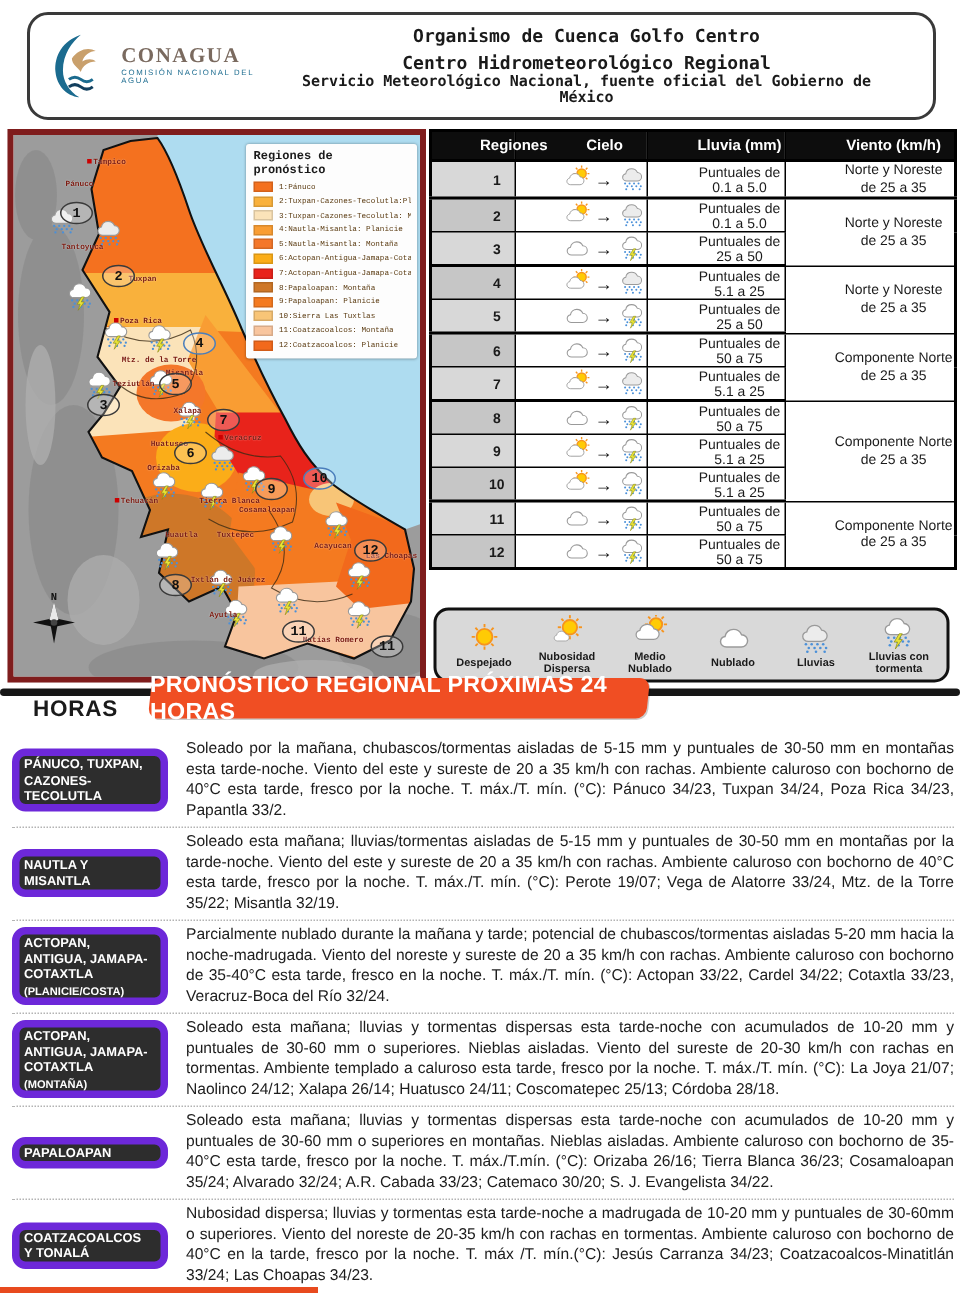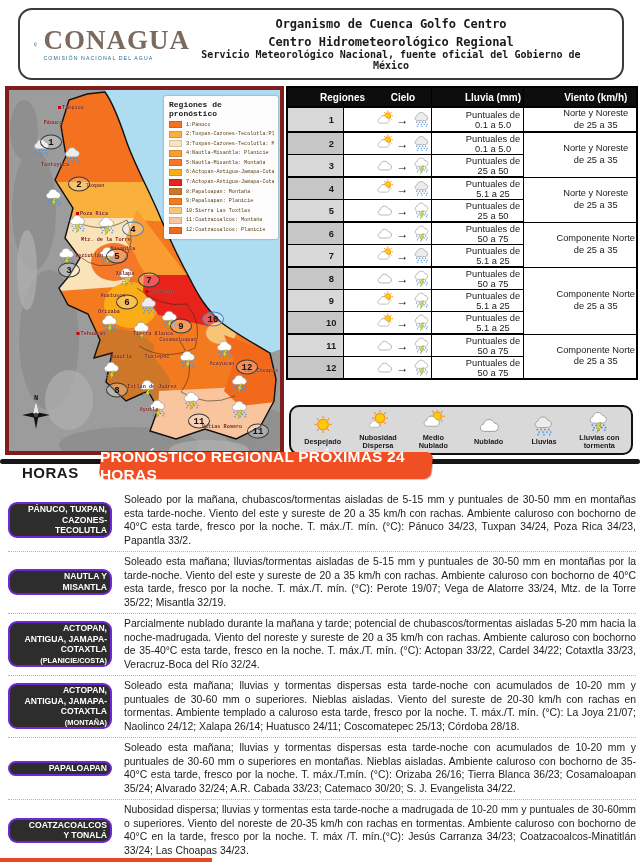--- a/index.html
+++ b/index.html
@@ -4,21 +4,21 @@
 <style>
   * { margin:0; padding:0; box-sizing:border-box; }
   html,body { width:640px; height:863px; background:#ffffff; overflow:hidden;
     font-family:"Liberation Sans", sans-serif; color:#1a1a1a; position:relative; }
 
   
   .header-box { position:absolute; left:18px; top:8px; width:606px; height:72px;
     border:2px solid #3a3a3a; border-radius:14px; background:#fff; display:flex; align-items:center; }
   .logo-wrap { width:170px; padding-left:14px; display:flex; align-items:center; gap:5px; }
   .logo-word { line-height:1; }
-  .logo-name { font-size:27px; font-weight:bold; letter-spacing:1px; color:#7a6a5f;
+  .logo-name { font-size:14px; font-weight:bold; letter-spacing:1px; color:#7a6a5f;
     font-family:"Liberation Serif", serif; }
   .logo-tag { font-size:5.2px; letter-spacing:1.1px; color:#1b6b8f; margin-top:2px; }
   .header-titles { flex:1; text-align:center; font-family:"DejaVu Sans Mono", monospace;
     font-weight:bold; padding-right:30px; }
   .ht1 { font-size:12px; margin-bottom:4px; }
   .ht2 { font-size:12px; }
   .ht3 { font-size:12px; margin-bottom:3px; }
   .ht4 { font-size:10px; max-width:470px; margin:0 auto; }
 
   
@@ -72,22 +72,22 @@
     border-radius:7px; transform:skewX(-6deg); display:flex; align-items:center; justify-content:center;
     box-shadow:1px 1px 0 #00000033; }
   .banner-box span { transform:skewX(6deg); color:#fff; font-weight:bold; font-size:15.5px; letter-spacing:.2px; }
   .cuenca-label { position:absolute; left:22px; top:12px; font-size:15px; font-weight:bold; letter-spacing:.5px; }
 
   
   .cuenca-rows { position:absolute; left:8px; top:490px; width:628px; }
   .c-row { display:flex; align-items:center; padding:3px 0 4px 0; border-bottom:1.5px dotted #b3b3b3; }
   .c-row:last-child { border-bottom:none; }
   .c-badge { flex:0 0 104px; margin-right:12px; background:#2d2d2d; color:#fff; border-radius:9px;
-    font-weight:bold; font-size:8.6px; text-align:right; padding:0 3px; line-height:1.25;
-    white-space:pre-line; border:2px solid #6d28d9; }
+    font-weight:bold; font-size:8.6px; text-align:left; padding:0 3px; line-height:1.25;
+    white-space:pre-line; border:5px solid #6d28d9; }
   .c-badge .sub { display:block; font-size:7.4px; margin-top:1px; }
   .c-text { flex:1; font-size:10.4px; line-height:1.3; text-align:justify; color:#1c1c1c; }
 
   .bottom-bar { position:absolute; left:0; bottom:1px; width:212px; height:4px; background:#e84a1e; }
 </style>
 </head>
 <body>
 
 <div class="header-box">
   <div class="logo-wrap">

